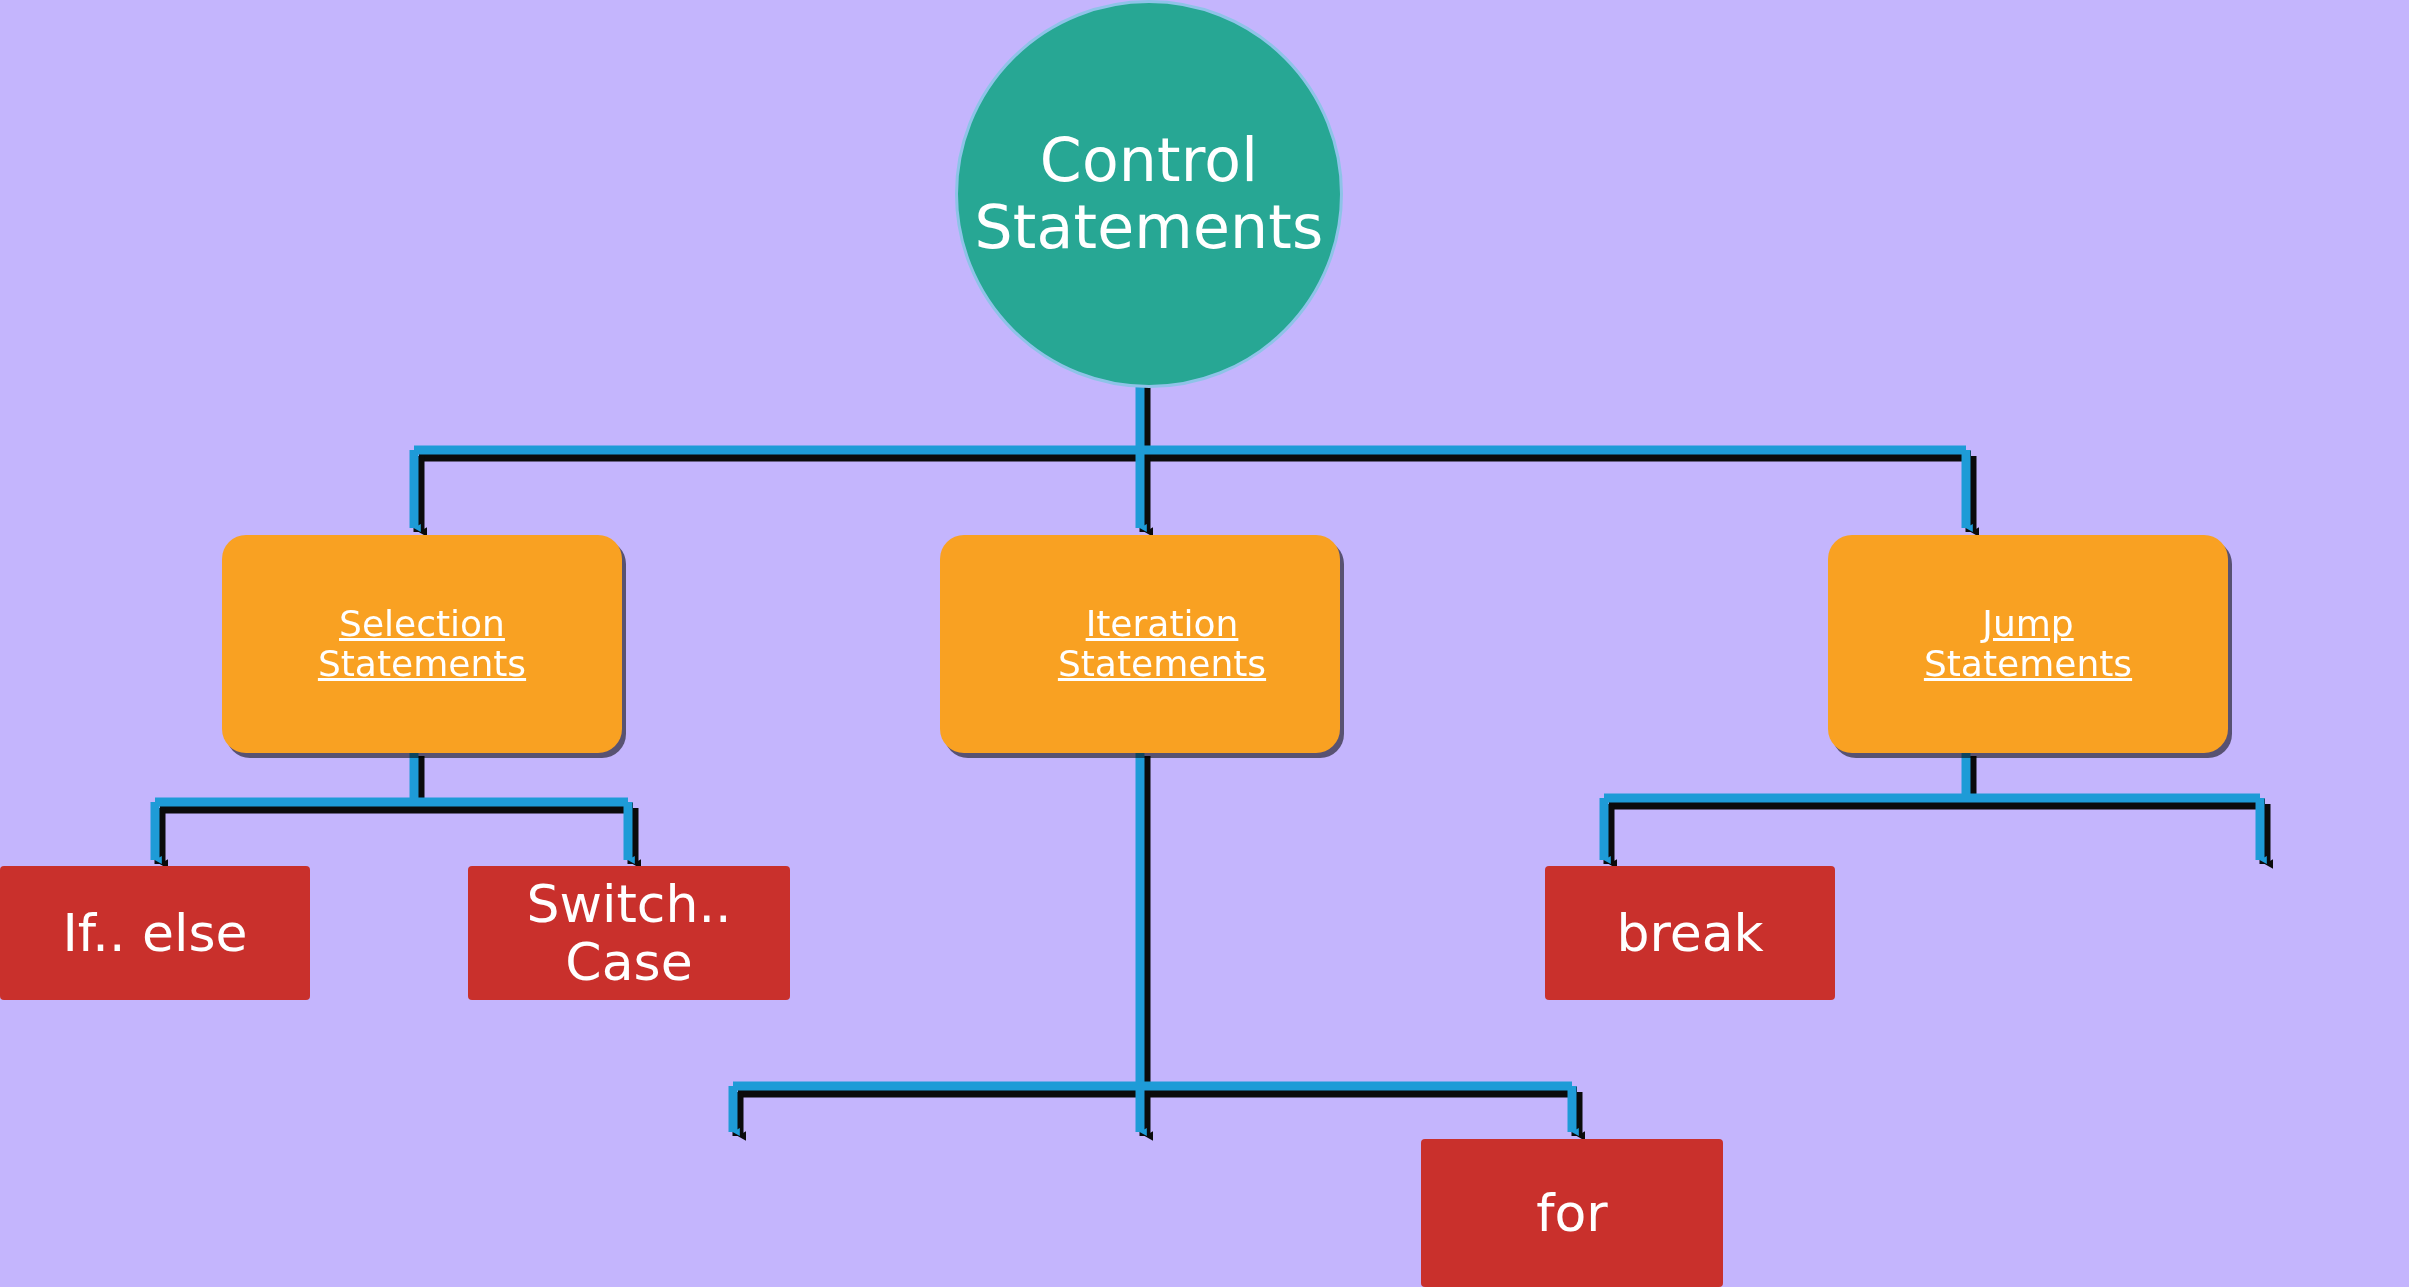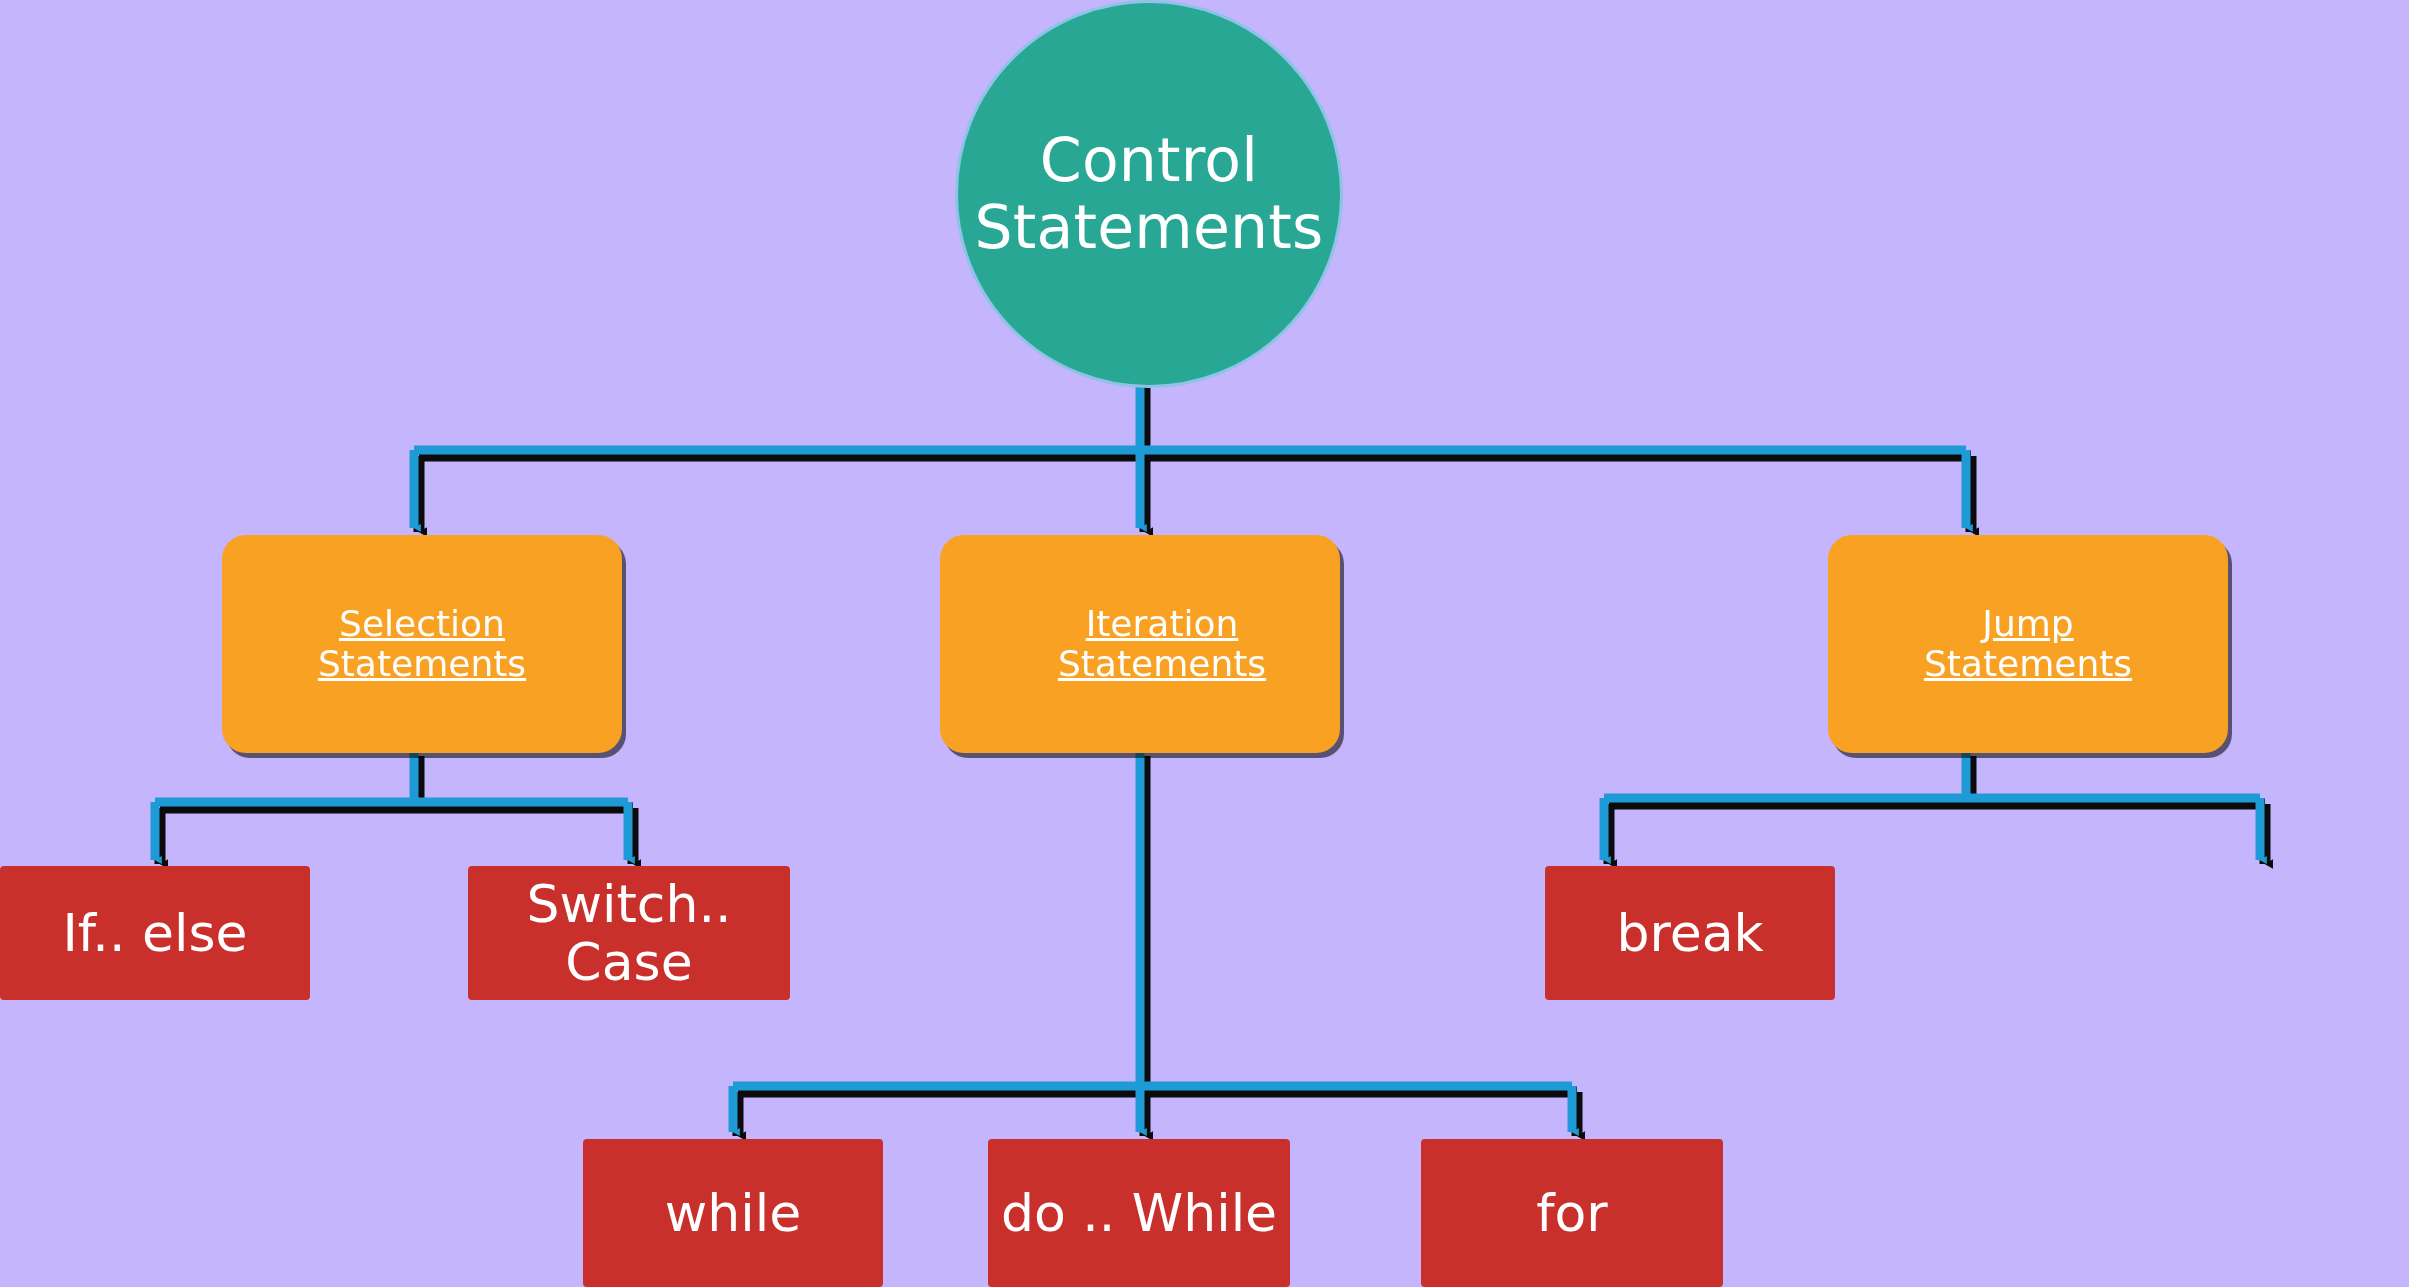--- a/index.html
+++ b/index.html
@@ -133,19 +133,17 @@
   <div class="node node-cat" style="left:1828px; top:535px; width:400px; height:218px;">Jump
 Statements</div>
 
   <div class="node node-leaf" style="left:0px; top:866px; width:310px; height:134px;">If.. else</div>
 
   <div class="node node-leaf" style="left:468px; top:866px; width:322px; height:134px;">Switch.. Case</div>
 
   <div class="node node-leaf" style="left:1545px; top:866px; width:290px; height:134px;">break</div>
 
 
-  <div class="node node-leaf" style="left:583px; top:1139px; width:300px; height:148px;">while</div>
 
-  <div class="node node-leaf" style="left:988px; top:1139px; width:302px; height:148px;">do .. While</div>
 
   <div class="node node-leaf" style="left:1421px; top:1139px; width:302px; height:148px;">for</div>
 
 </div>
 
 </body></html>

